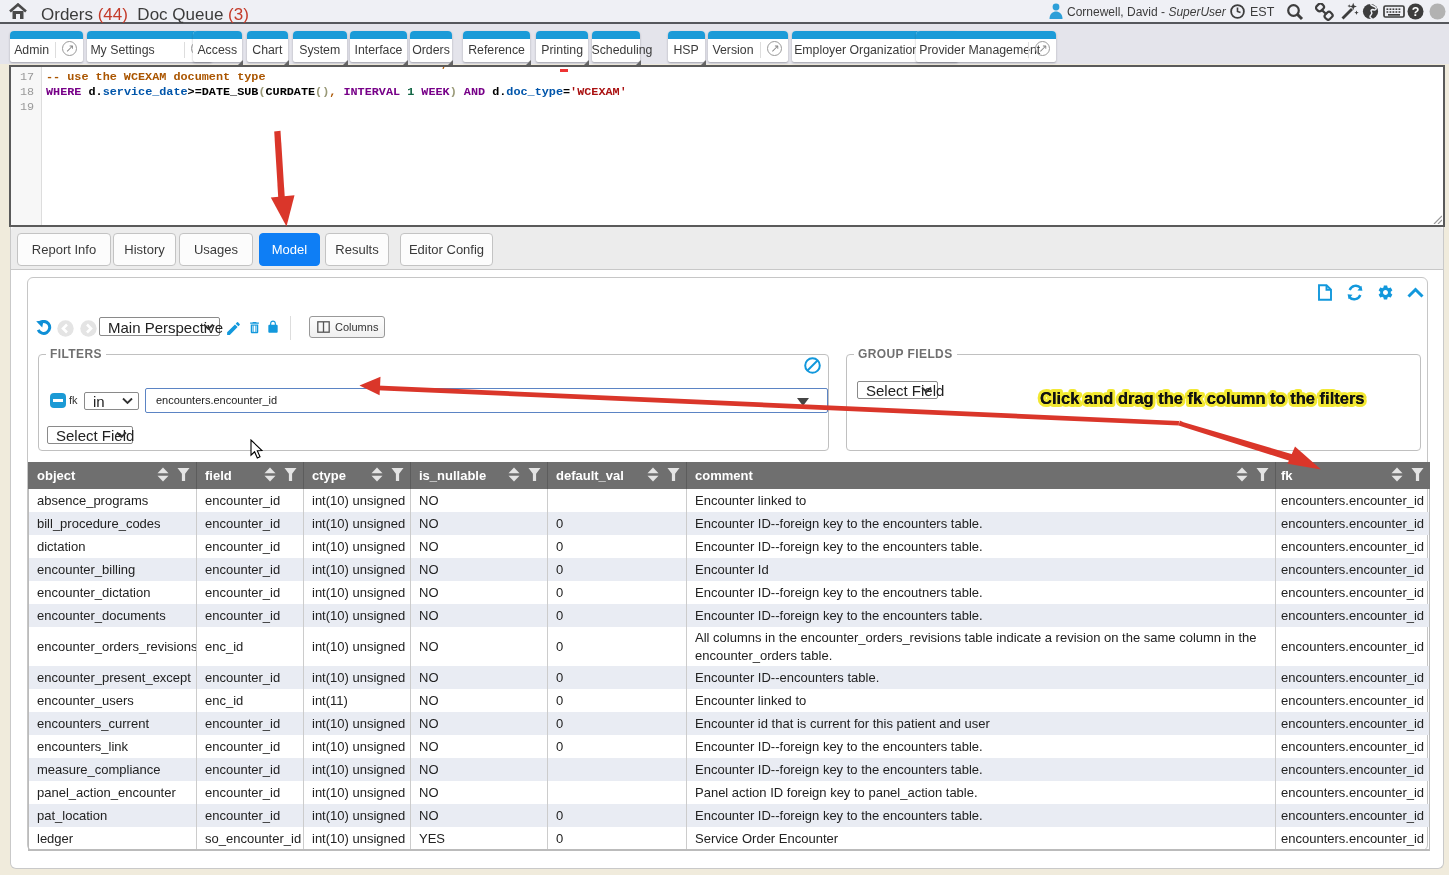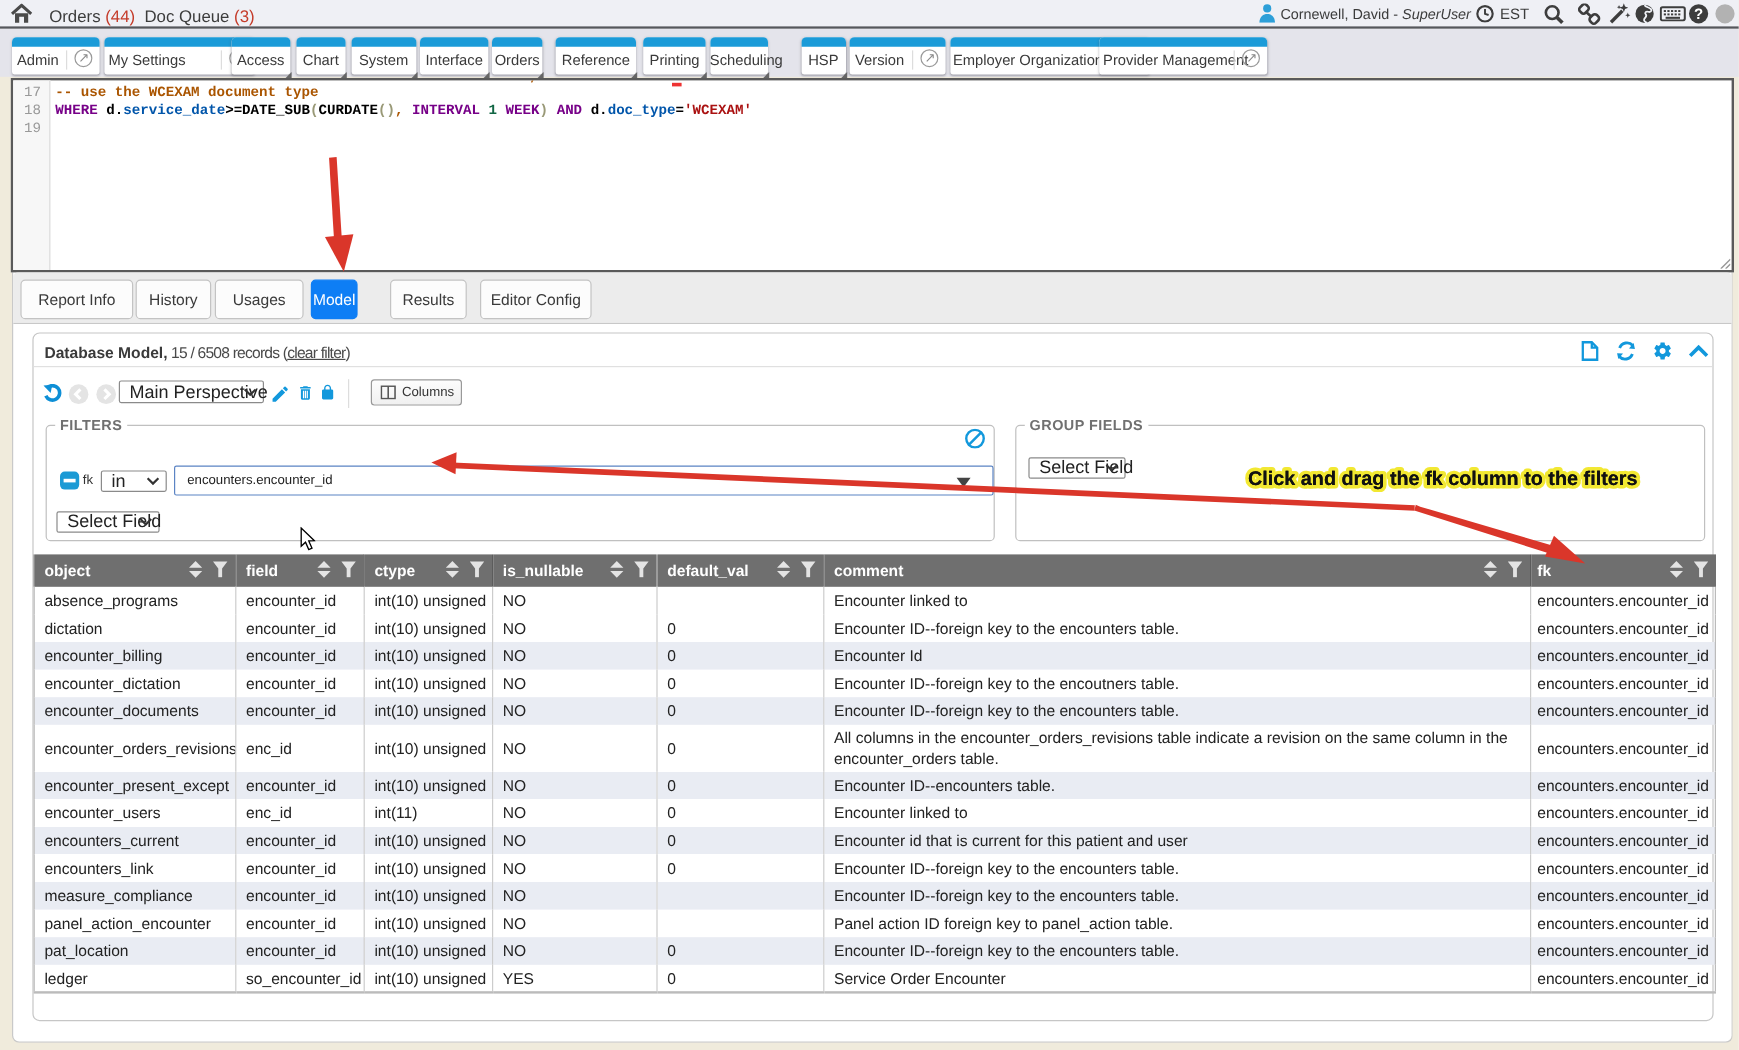--- a/index.html
+++ b/index.html
@@ -2,21 +2,21 @@
 <html><head>
 <meta charset="utf-8">
 <style>
 * { margin:0; padding:0; box-sizing:border-box; }
 html,body { width:1449px; height:875px; overflow:hidden; }
 body { background:#f0ebdc; font-family:"Liberation Sans", sans-serif; position:relative; }
 .abs { position:absolute; }
 
 
 #topbar { left:0; top:0; width:1449px; height:24px; background:#eff0f5; border-bottom:2px solid #55575c; }
-#topbar .t { position:absolute; top:4.5px; font-size:14px; color:#3c3c3c; }
+#topbar .t { position:absolute; top:4.5px; font-size:17px; color:#3c3c3c; }
 #topbar .red { color:#c43b2a; }
 
 
 #nav { left:0; top:24px; width:1449px; height:40px; background:#e4e4eb; }
 .navtab { position:absolute; top:7px; height:31px; background:#fff; border-radius:4px 4px 2px 2px; box-shadow:0 1px 2px rgba(80,80,90,.45); }
 .navtab .blue { position:absolute; left:0; top:0; right:0; height:8px; background:#1b9bd8; border-radius:4px 4px 0 0; }
 .navtab .lbl { position:absolute; top:12px; width:100%; text-align:center; font-size:12.3px; color:#3a3a3a; white-space:nowrap; }
 .navtab .tri { position:absolute; right:-1px; bottom:-4px; width:0; height:0; border-left:6.5px solid transparent; border-bottom:6.5px solid #666; }
 .gocirc { position:absolute; top:10px; width:15px; height:15px; border:1.5px solid #9a9a9a; border-radius:50%; }
 .gocirc:after { content:"\2197"; position:absolute; left:2.5px; top:-0.5px; font-size:11px; color:#8a8a8a; }
@@ -231,29 +231,26 @@
 
   <svg class="abs" style="right:1px;bottom:1px" width="10" height="10" viewBox="0 0 10 10">
     <path d="M2 10 L10 2 M6 10 L10 6" stroke="#999" stroke-width="1.2" fill="none"></path>
   </svg>
 </div>
 
 <div class="abs" id="tabstrip">
     <div class="rtab" style="left: 6px; width: 94px;"><span>Report Info</span></div>
     <div class="rtab" style="left: 102px; width: 63px;"><span>History</span></div>
     <div class="rtab" style="left: 168px; width: 74px;"><span>Usages</span></div>
-    <div class="rtab active" style="left: 248px; width: 39px;"><span>Model</span></div>
+    <div class="rtab active" style="left: 248px; width: 61px;"><span>Model</span></div>
     <div class="rtab" style="left: 314px; width: 64px;"><span>Results</span></div>
     <div class="rtab" style="left: 389px; width: 93px;"><span>Editor Config</span></div>
   </div>
 
 <div class="abs" id="panel">
-  <div id="panelhead">
-    <div class="ttl"><b style="color:#3a3a3a">Database Model,</b><span style="letter-spacing:-0.65px"> 15 / 6508 records (<span style="text-decoration:underline">clear filter</span>)</span></div>
-  </div>
 
   <svg class="abs" style="left:1289px;top:6px" width="16" height="17" viewBox="0 0 16 17">
     <path d="M2 1.2 L9.5 1.2 L14 5.7 L14 15.8 L2 15.8 Z M9.5 1.2 L9.5 5.7 L14 5.7" fill="none" stroke="#1298dc" stroke-width="1.9"></path>
   </svg>
   <svg class="abs" style="left:1318px;top:6px" width="18" height="17" viewBox="0 0 24 24">
     <g fill="none" stroke="#1298dc" stroke-width="3.4">
       <path d="M20 5.5 A 9.2 9.2 0 0 0 4.5 8.5"></path>
       <path d="M4 18.5 A 9.2 9.2 0 0 0 19.5 15.5"></path>
     </g>
     <path d="M22.5 9.5 L15.5 9 L21 2.5 Z" fill="#1298dc"></path>
@@ -416,20 +413,29 @@
       </tr>
       <tr>
         <td>absence_programs</td>
         <td>encounter_id</td>
         <td>int(10) unsigned</td>
         <td>NO</td>
         <td></td>
         <td>Encounter linked to</td>
         <td>encounters.encounter_id</td>
       </tr>
+      <tr class="s">
+        <td>bill_procedure_codes</td>
+        <td>encounter_id</td>
+        <td>int(10) unsigned</td>
+        <td>NO</td>
+        <td>0</td>
+        <td>Encounter ID--foreign key to the encounters table.</td>
+        <td>encounters.encounter_id</td>
+      </tr>
       <tr>
         <td>dictation</td>
         <td>encounter_id</td>
         <td>int(10) unsigned</td>
         <td>NO</td>
         <td>0</td>
         <td>Encounter ID--foreign key to the encounters table.</td>
         <td>encounters.encounter_id</td>
       </tr>
       <tr class="s">

